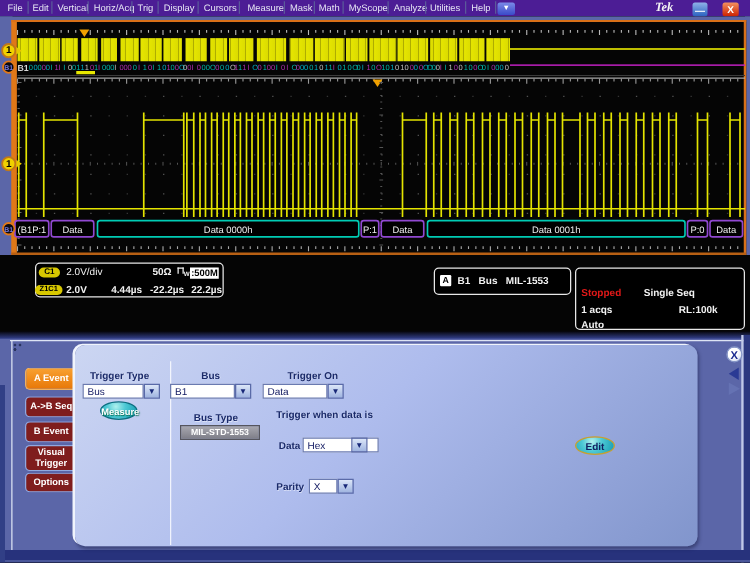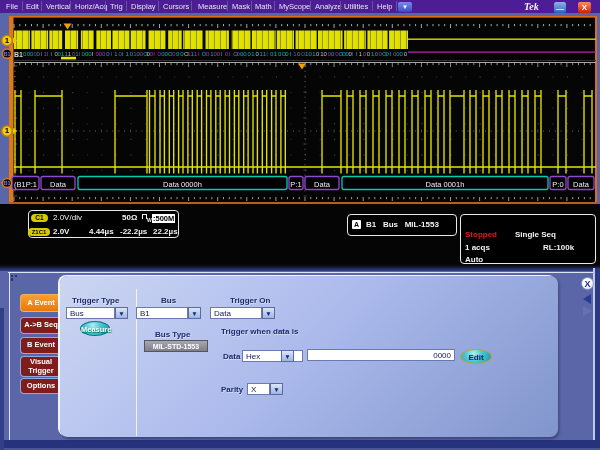--- a/index.html
+++ b/index.html
@@ -315,21 +315,20 @@
  <div class="dda" style="left:128px;top:31px">▼</div>
  <span class="lbl" style="left:170px;top:20px">Trigger On</span>
  <div class="dd" style="left:150px;top:31px;width:52px">Data</div>
  <div class="dda" style="left:202px;top:31px">▼</div>
  <span class="lbl" style="left:95px;top:54px">Bus Type</span>
  <div id="bustype">MIL-STD-1553</div>
  <span class="lbl" style="left:161px;top:51px">Trigger when data is</span>
  <span class="lbl" style="left:163px;top:76px">Data</span>
  <div class="dd" style="left:182px;top:74px;width:61px">Hex</div>
  <div class="dda" style="left:221px;top:74px">▼</div>
- <div class="dd" style="left:247px;top:73px;width:148px;text-align:right;padding-right:3px">0000</div>
  <div class="tealbtn" style="left:400px;top:73px;width:32px;height:15px;font-size:8px;line-height:15px;color:#102060;border:1.5px solid #c8a030">Edit</div>
  <span class="lbl" style="left:161px;top:109px">Parity</span>
  <div class="dd" style="left:187px;top:107px;width:23px">X</div>
  <div class="dda" style="left:210px;top:107px">▼</div>
 </div>
 <div id="xcirc">X</div>
 <div class="navtri" style="left:583px;top:294px;border-top:5px solid transparent;border-bottom:5px solid transparent;border-right:8px solid #2a3a94"></div>
 <div class="navtri" style="left:583px;top:306px;border-top:5px solid transparent;border-bottom:5px solid transparent;border-left:9px solid #7080c0;opacity:.45"></div>
 </div>
 </body></html>

